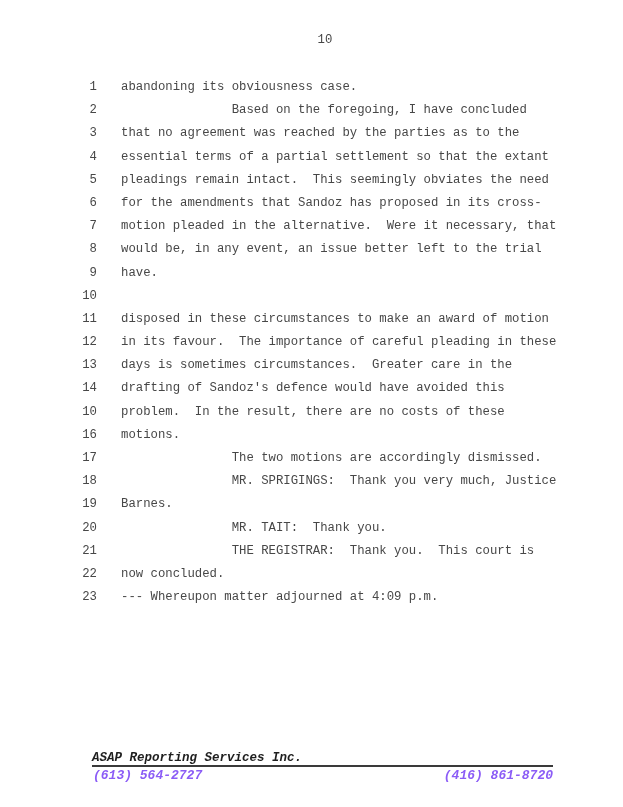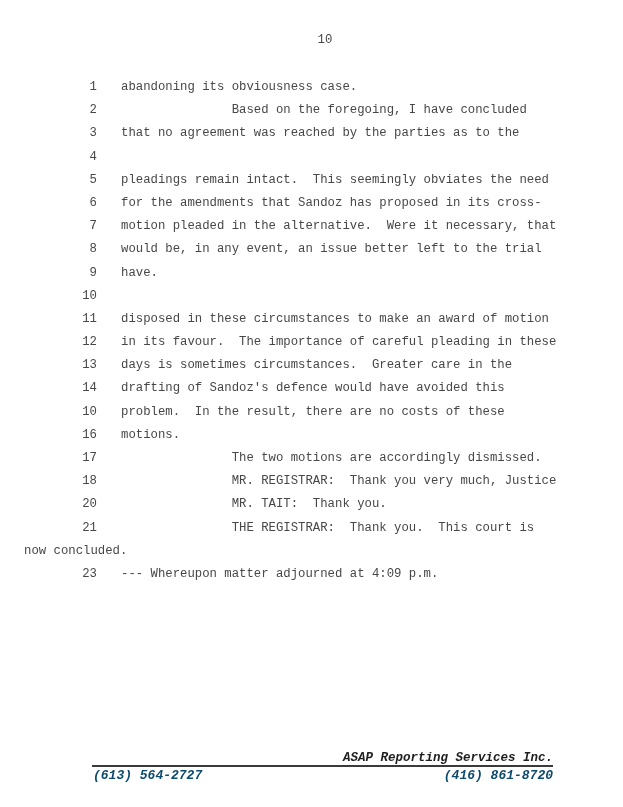--- a/index.html
+++ b/index.html
@@ -44,21 +44,21 @@
   }
   .txt {
     margin-left: 24px;
     white-space: pre;
   }
   .footer-company {
     position: absolute;
     top: 751px;
     left: 92px;
     width: 461px;
-    text-align: right;
+    text-align: left;
     font-size: 12.5px;
     line-height: 14px;
     font-weight: bold;
     font-style: italic;
     color: #1e1e1e;
   }
   .footer-line {
     position: absolute;
     top: 765px;
     left: 92px;
@@ -70,21 +70,21 @@
     position: absolute;
     top: 768px;
     left: 93px;
     width: 460px;
     display: flex;
     justify-content: space-between;
     font-size: 13px;
     line-height: 15px;
     font-weight: bold;
     font-style: italic;
-    color: #0c4a6e;
+    color: #8b5cf6;
   }
 </style>
 </head>
 <body>
 
 <div class="page">
 
   <div class="page-number">10</div>
 
   <div class="transcript">
@@ -95,20 +95,21 @@
       <div class="row">
         <span class="num">2</span>
         <span class="txt">               Based on the foregoing, I have concluded</span>
       </div>
       <div class="row">
         <span class="num">3</span>
         <span class="txt">that no agreement was reached by the parties as to the</span>
       </div>
       <div class="row">
         <span class="num">4</span>
+        <span class="txt">essential terms of a partial settlement so that the extant</span>
       </div>
       <div class="row">
         <span class="num">5</span>
         <span class="txt">pleadings remain intact.  This seemingly obviates the need</span>
       </div>
       <div class="row">
         <span class="num">6</span>
         <span class="txt">for the amendments that Sandoz has proposed in its cross-</span>
       </div>
       <div class="row">
@@ -149,31 +150,36 @@
       <div class="row">
         <span class="num">16</span>
         <span class="txt">motions.</span>
       </div>
       <div class="row">
         <span class="num">17</span>
         <span class="txt">               The two motions are accordingly dismissed.</span>
       </div>
       <div class="row">
         <span class="num">18</span>
-        <span class="txt">               MR. REGISTRAR:  Thank you very much, Justice</span>
+        <span class="txt">               MR. SPRIGINGS:  Thank you very much, Justice</span>
+      </div>
+      <div class="row">
+        <span class="num">19</span>
+        <span class="txt">Barnes.</span>
       </div>
       <div class="row">
         <span class="num">20</span>
         <span class="txt">               MR. TAIT:  Thank you.</span>
       </div>
       <div class="row">
         <span class="num">21</span>
         <span class="txt">               THE REGISTRAR:  Thank you.  This court is</span>
       </div>
       <div class="row">
+        <span class="num">22</span>
         <span class="txt">now concluded.</span>
       </div>
       <div class="row">
         <span class="num">23</span>
         <span class="txt">--- Whereupon matter adjourned at 4:09 p.m.</span>
       </div>
     </div>
 
   <div class="footer-company">ASAP Reporting Services Inc.</div>
 

